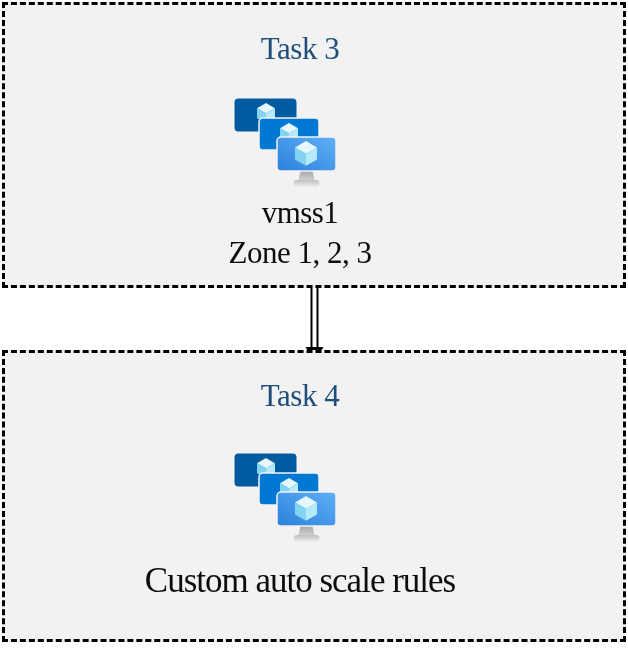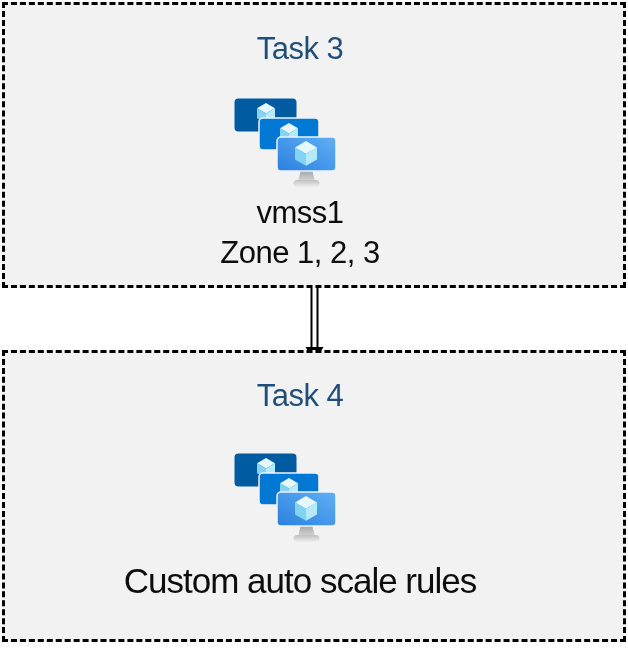--- a/index.html
+++ b/index.html
@@ -7,20 +7,21 @@
     padding: 0;
     background: #FFFFFF;
     font-family: "Liberation Sans", sans-serif;
   }
   #canvas {
     position: relative;
     width: 628px;
     height: 654px;
     background: #FFFFFF;
     overflow: hidden;
+    font-family: Liberation Serif, serif;
   }
   .task-box {
     position: absolute;
     left: 2px;
     width: 624px;
     box-sizing: border-box;
     background: #F2F2F2;
     border: 3px dashed #000000;
   }
   .box-top    { top: 2px;   height: 286px; }

